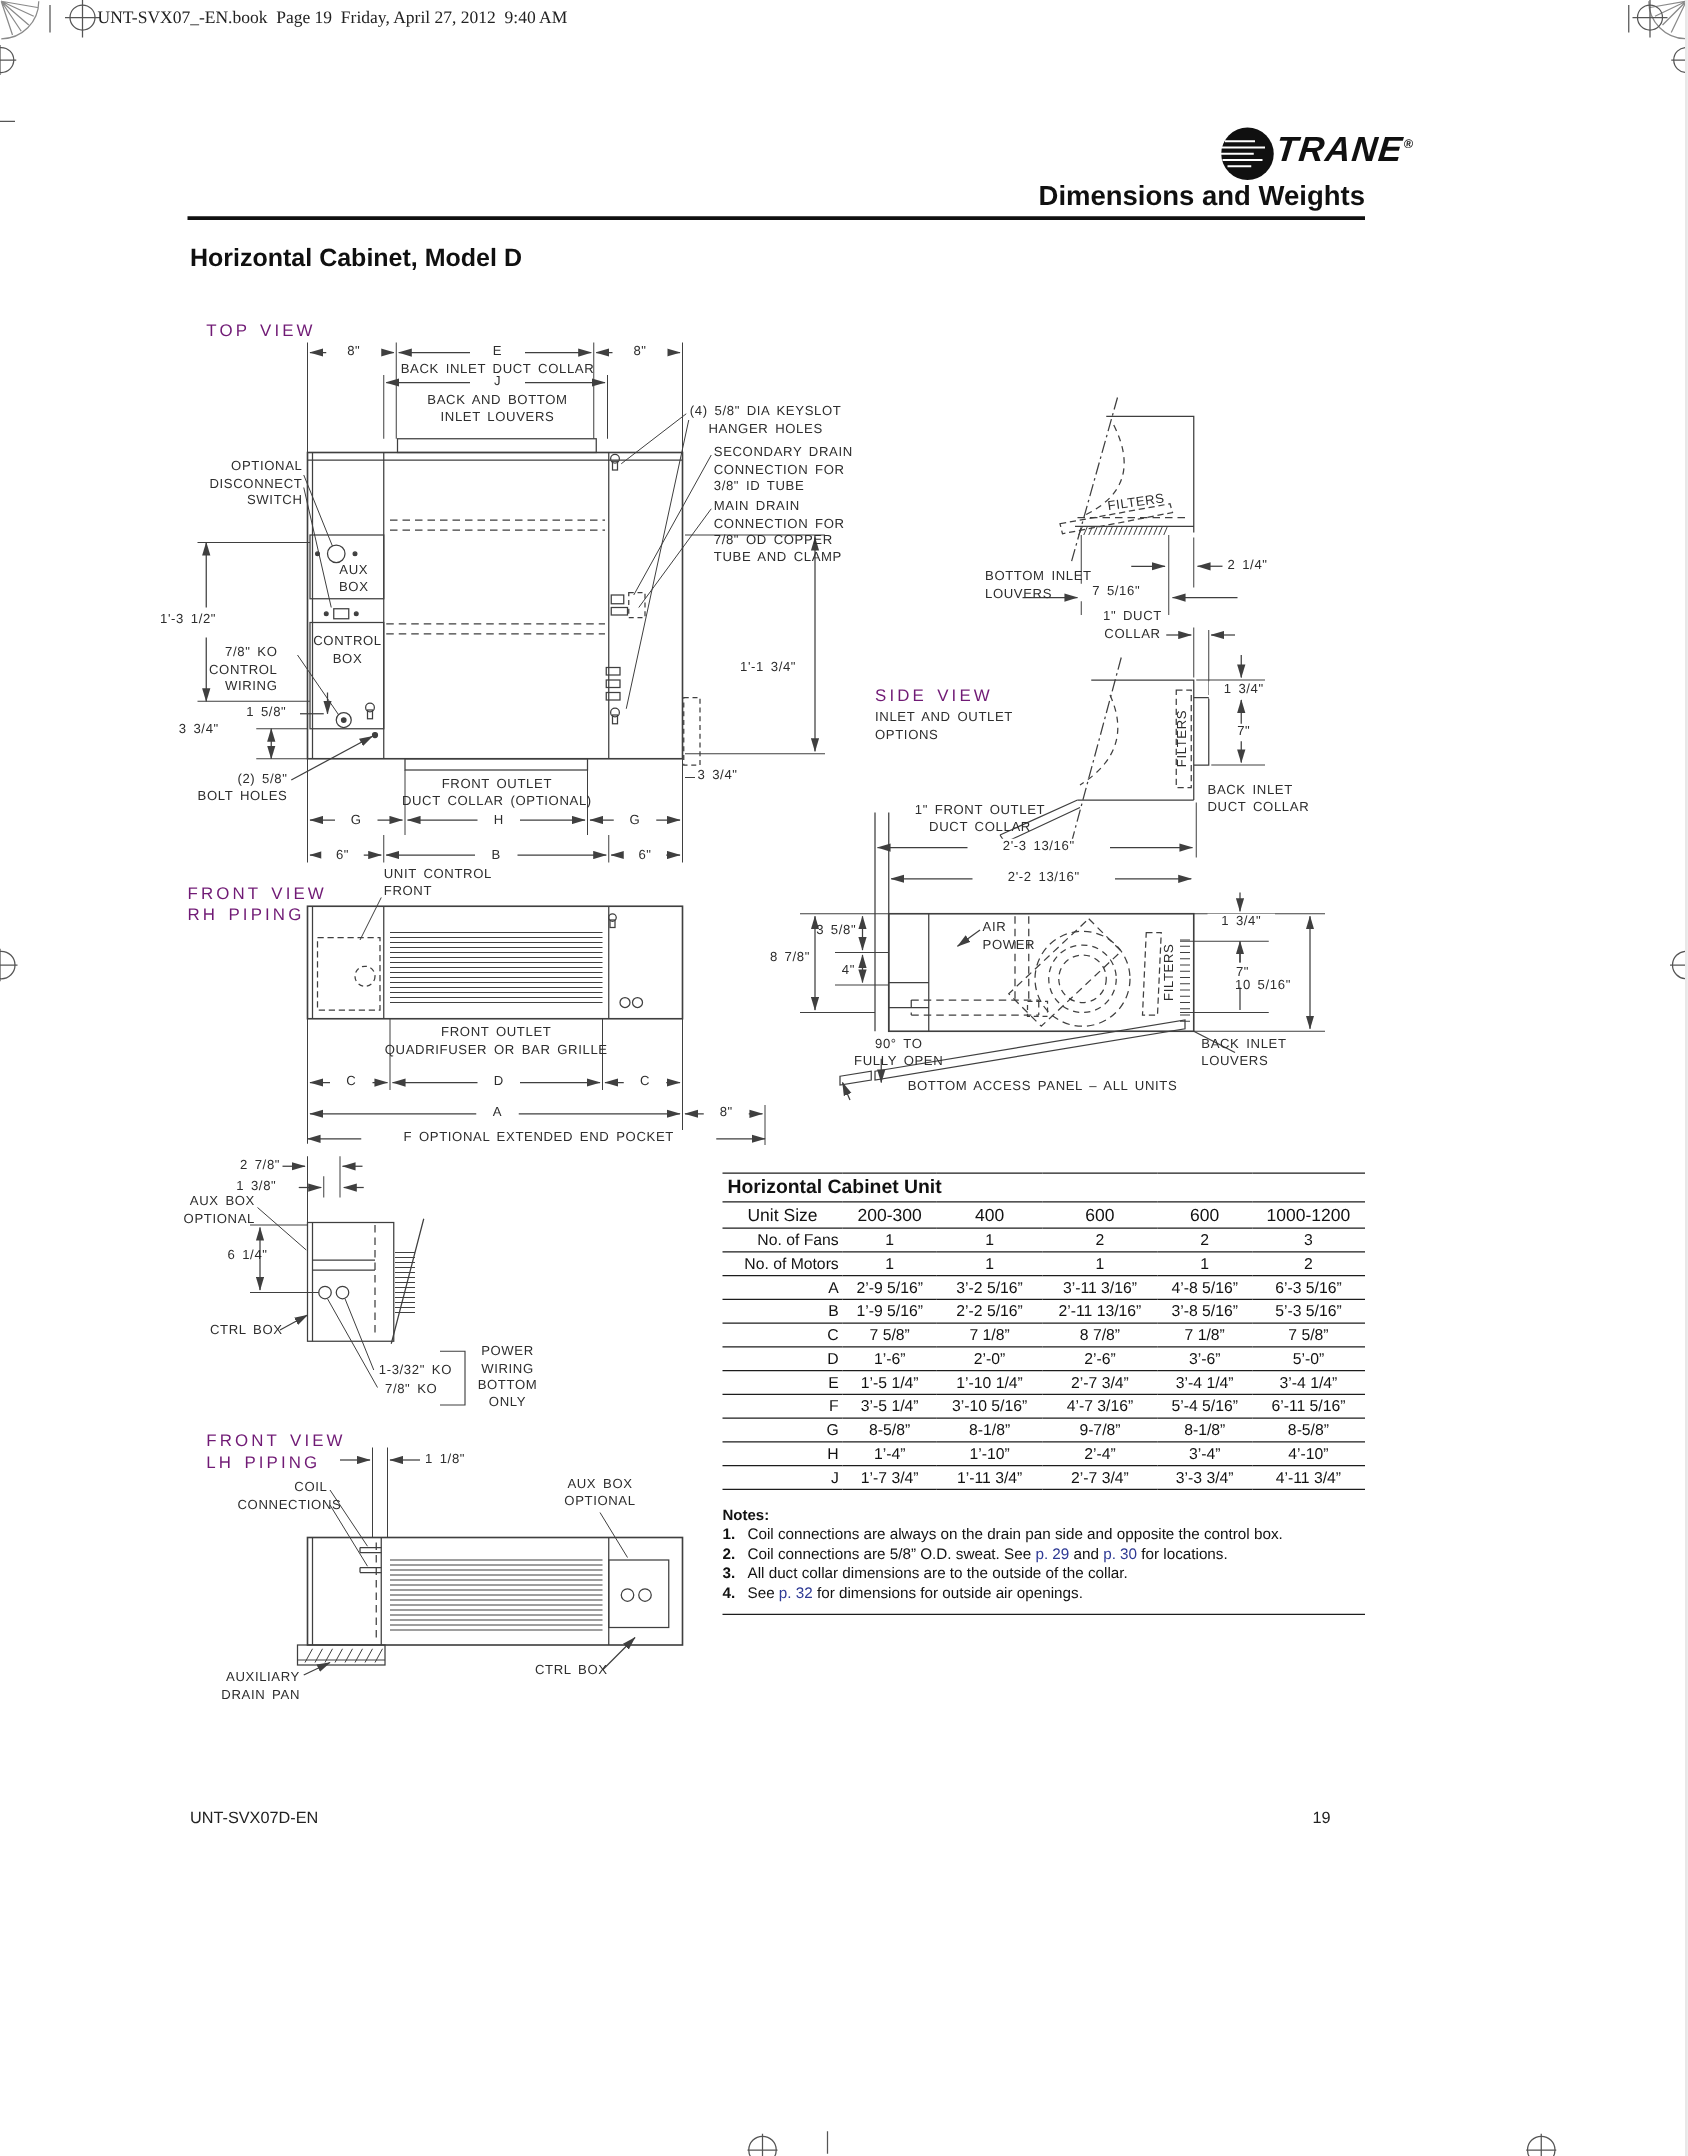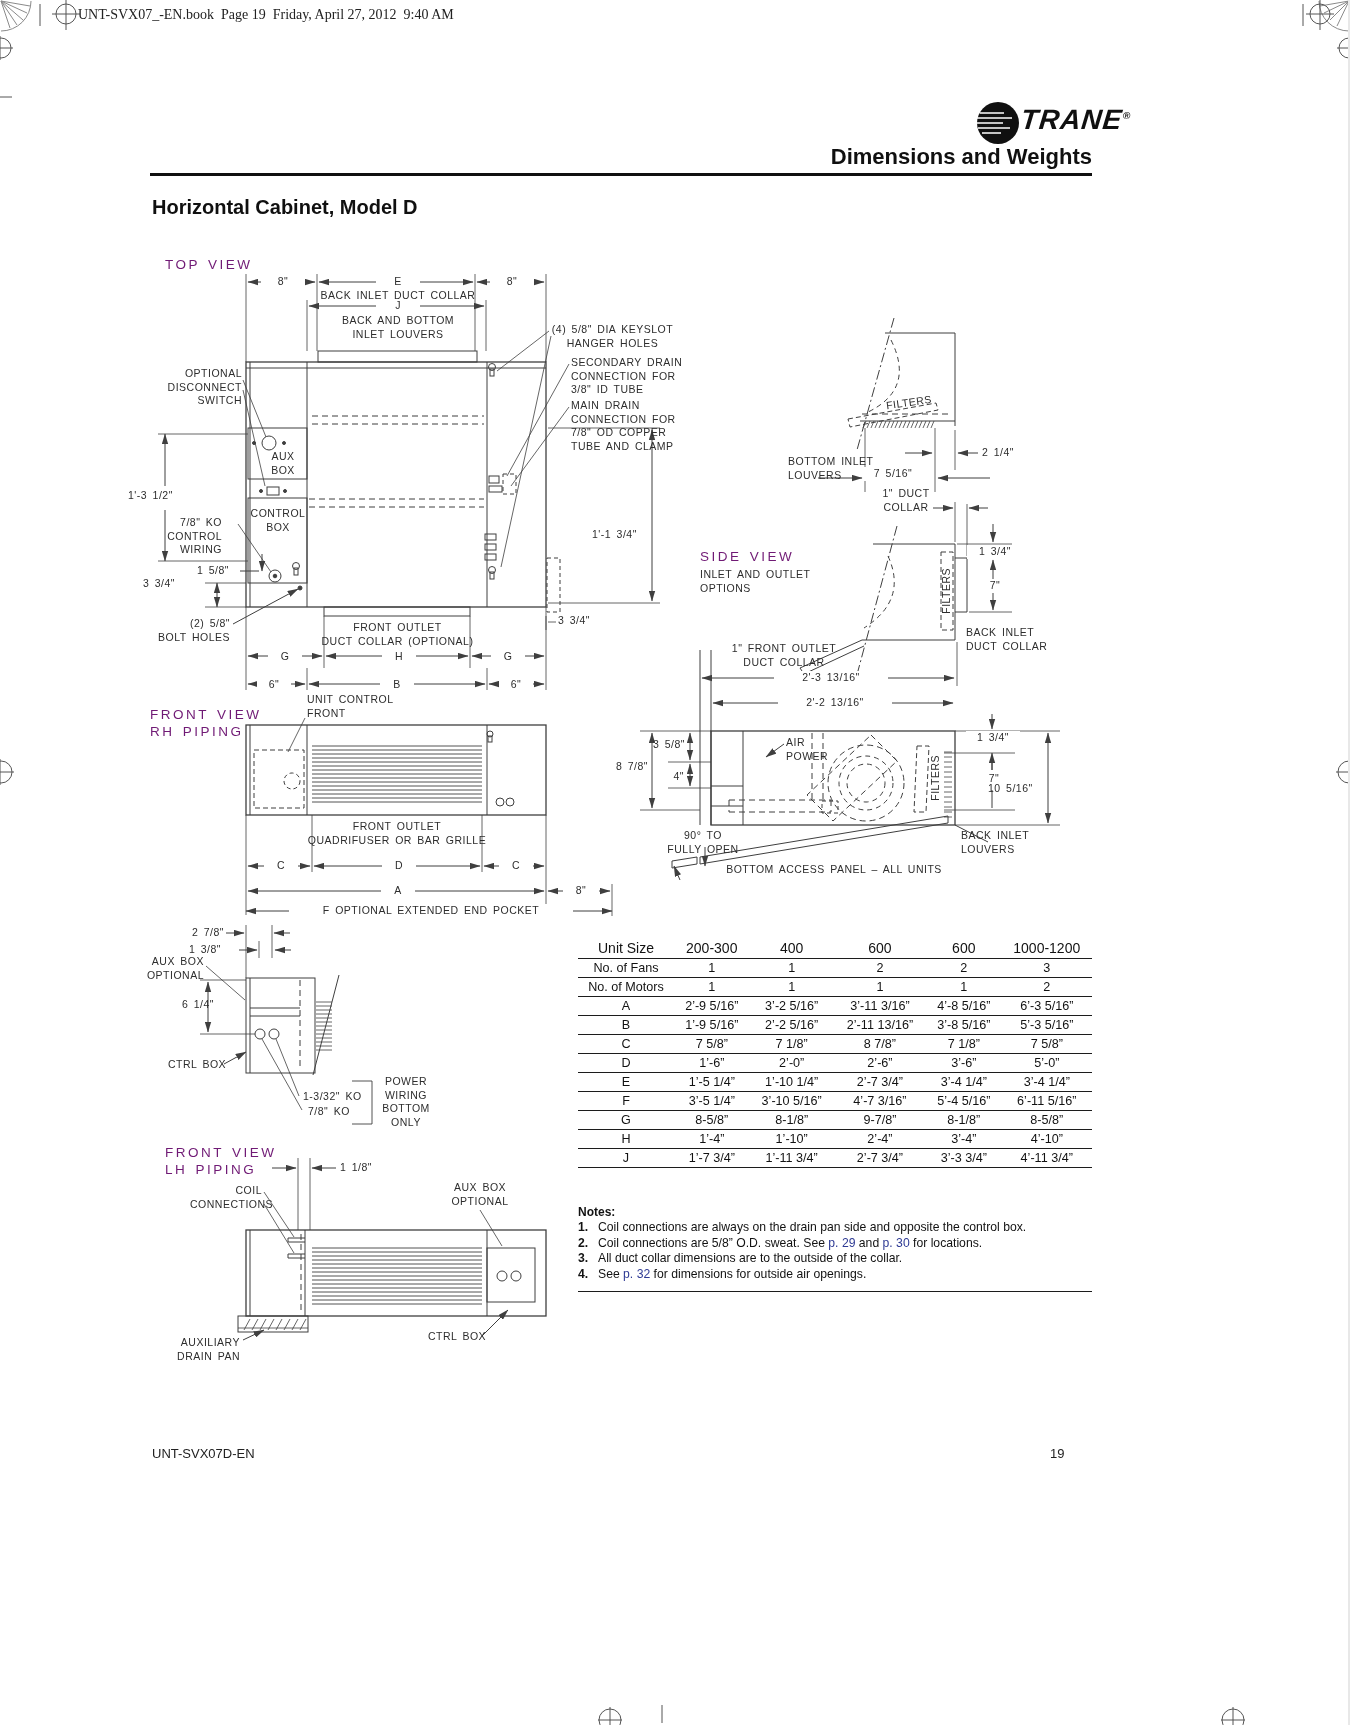--- a/index.html
+++ b/index.html
@@ -27,21 +27,21 @@
   .rot90{transform:rotate(-90deg);}
   .rot8{transform:rotate(-8deg);}
   
   .dimtable{position:absolute;left:578px;top:938px;width:514px;border-collapse:collapse;
             font-family:"Liberation Sans",sans-serif;color:#121212;}
   .dimtable th,.dimtable td{border-bottom:1.6px solid #1c1c1c;padding:1px 3px;}
   .dimtable .title-cell{font-size:15.5px;font-weight:bold;text-align:left;border-top:1.8px solid #1c1c1c;
                         padding:2px 4px;}
   .dimtable .head-cell{font-size:14px;font-weight:normal;text-align:center;padding:2px 2px;}
   .dimtable td{font-size:12.6px;text-align:center;height:16px;}
-  .dimtable td.rowlabel{font-size:12.6px;}
+  .dimtable td.rowlabel{font-size:12.6px;text-align:right;}
   
   .notes{position:absolute;left:578px;top:1205px;width:514px;border-bottom:1.6px solid #1c1c1c;
          padding-bottom:8px;font-family:"Liberation Sans",sans-serif;}
   .notes-heading{font:bold 12px "Liberation Sans",sans-serif;color:#121212;margin:0 0 1px 0;}
   .note{display:grid;grid-template-columns:20px 1fr;font-size:12.2px;line-height:1.2;color:#121212;
         margin:1px 0;}
   .note .num{font-weight:bold;}
   .plink{color:#2e3a94;cursor:pointer;}
 </style>
 </head>
@@ -362,21 +362,21 @@
   <span class="lbl c bg" style="left:778px;top:696px;width:110px;">2'-2 13/16"</span>
   <span class="lbl r" style="left:641px;top:738px;width:44px;">3 5/8"</span>
   <span class="lbl r" style="left:604px;top:760px;width:44px;">8 7/8"</span>
   <span class="lbl r" style="left:658px;top:770px;width:26px;">4"</span>
   <span class="lbl" style="left:786px;top:736px;">AIR
 POWER</span>
   <span class="lbl c rot90" style="left:906px;top:771px;width:60px;">FILTERS</span>
   <span class="lbl c bg" style="left:966px;top:731px;width:50px;">1 3/4"</span>
   <span class="lbl c bg" style="left:979px;top:772px;width:26px;">7"</span>
   <span class="lbl" style="left:988px;top:782px;">10 5/16"</span>
-  <span class="lbl c" style="left:666px;top:829px;width:74px;">90° TO
+  <span class="lbl c" style="left:682px;top:829px;width:74px;">90° TO
 FULLY OPEN</span>
   <span class="lbl" style="left:961px;top:829px;">BACK INLET
 LOUVERS</span>
   <span class="lbl c" style="left:724px;top:863px;width:220px;">BOTTOM ACCESS PANEL – ALL UNITS</span>
 
   <span class="lbl" style="left:192px;top:926px;">2 7/8"</span>
   <span class="lbl" style="left:189px;top:943px;">1 3/8"</span>
   <span class="lbl r" style="left:144px;top:955px;width:60px;">AUX BOX
 OPTIONAL</span>
   <span class="lbl" style="left:182px;top:998px;">6 1/4"</span>
@@ -394,20 +394,23 @@
   <span class="lbl r" style="left:190px;top:1184px;width:72px;">COIL
 CONNECTIONS</span>
   <span class="lbl c" style="left:447px;top:1181px;width:66px;">AUX BOX
 OPTIONAL</span>
   <span class="lbl r" style="left:172px;top:1336px;width:68px;">AUXILIARY
 DRAIN PAN</span>
   <span class="lbl" style="left:428px;top:1330px;">CTRL BOX</span>
 
   <table class="dimtable">
     <thead>
+      <tr>
+        <th class="title-cell" colspan="6">Horizontal Cabinet Unit</th>
+      </tr>
       <tr>
         <th class="head-cell" style="width:92px;">Unit Size</th>
         <th class="head-cell">200-300</th>
         <th class="head-cell">400</th>
         <th class="head-cell">600</th>
         <th class="head-cell">600</th>
         <th class="head-cell">1000-1200</th>
       </tr>
     </thead>
     <tbody>

